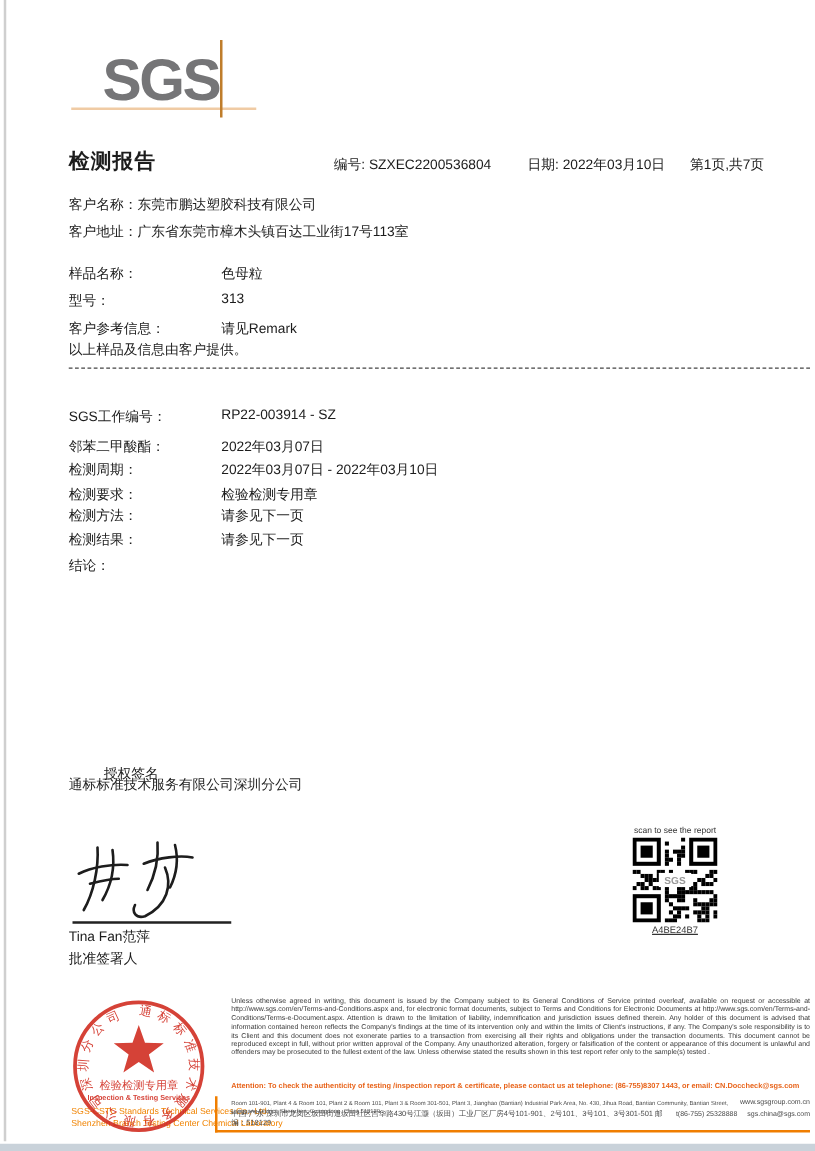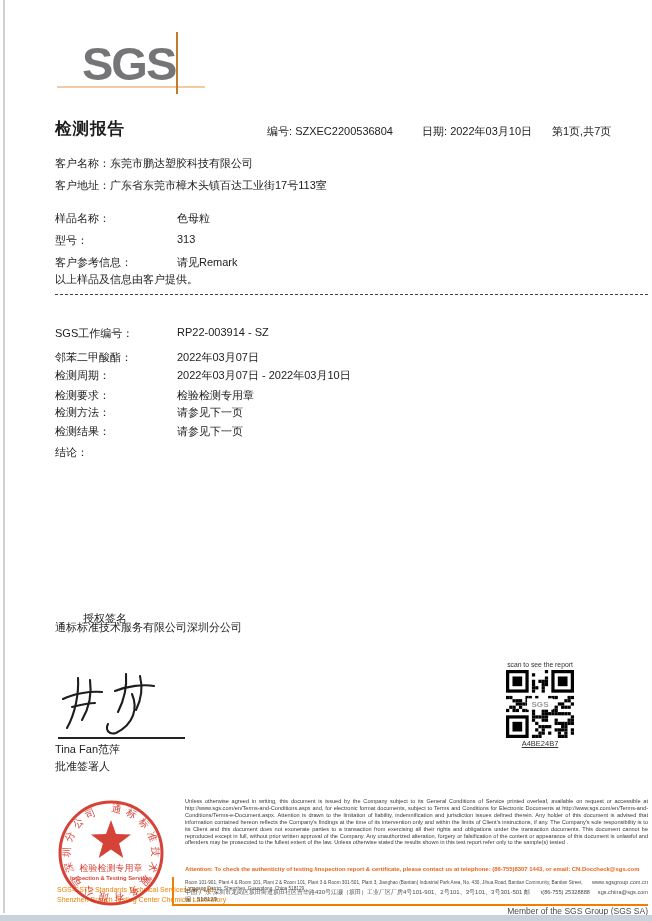--- a/index.html
+++ b/index.html
@@ -303,16 +303,15 @@
     <span class="addr-side">www.sgsgroup.com.cn</span>
   </div>
   <div class="abs addr-row addr-cn">
     <span class="addr-main">中国·广东·深圳市龙岗区坂田街道坂田社区吉华路430号江灏（坂田）工业厂区厂房4号101-901、2号101、3号101、3号301-501  邮编：518129</span>
     <span class="addr-side" style="margin-right:8px">t(86-755) 25328888</span>
     <span class="addr-side">sgs.china@sgs.com</span>
   </div>
 
   <div class="abs foot-vline"></div>
   <div class="abs foot-hline"></div>
-  <div class="abs member">Member of the SGS Group (SGS SA)</div>
 
   <div class="abs edge-bottom"></div>
 </div>
 
 </body></html>

